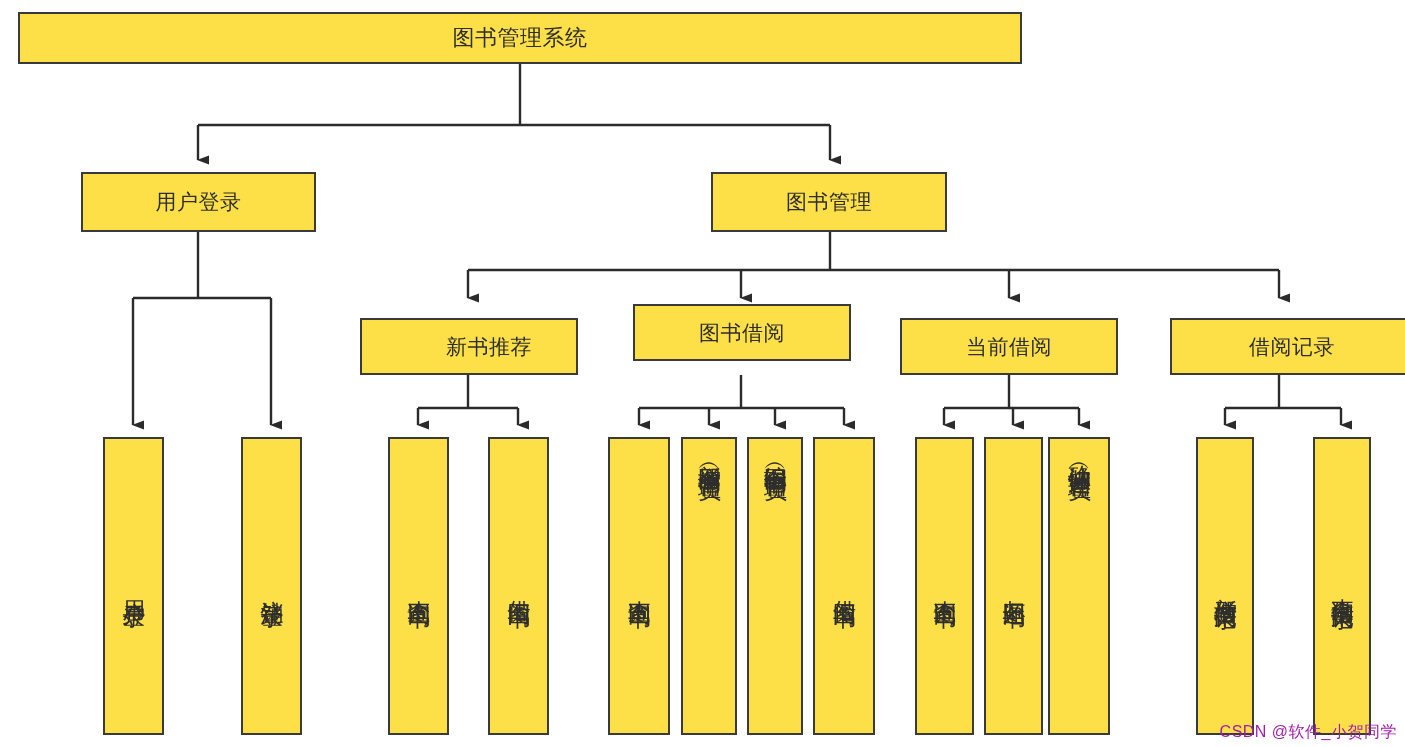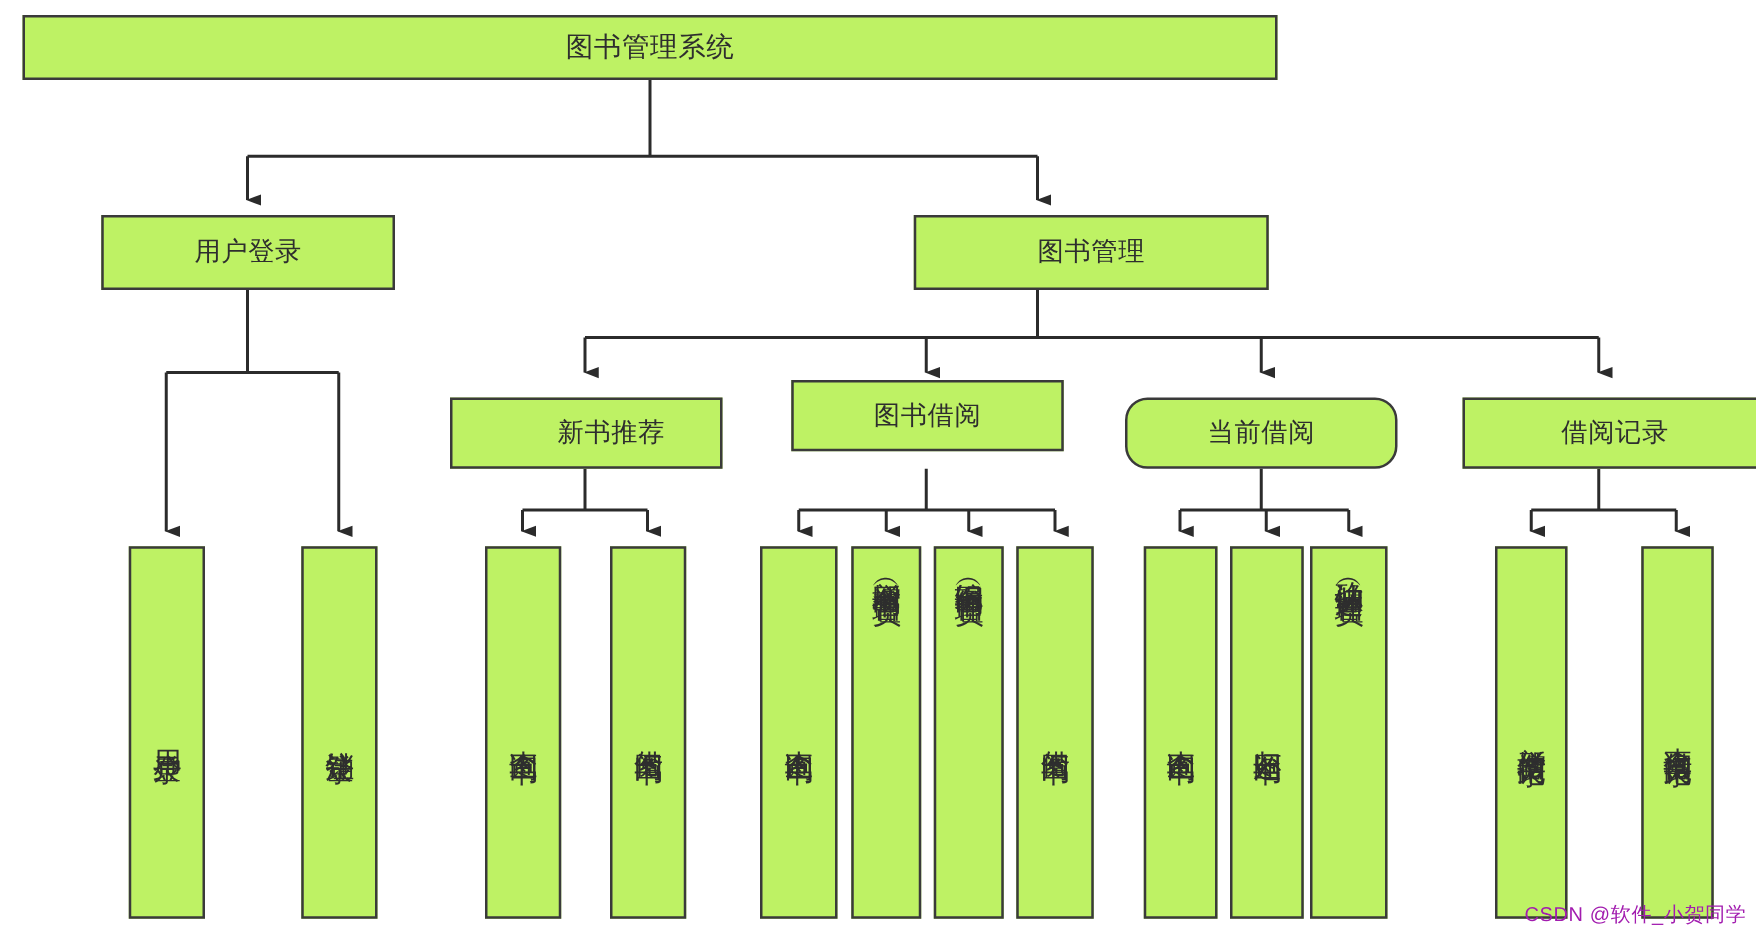--- a/index.html
+++ b/index.html
@@ -23,21 +23,21 @@
     position: absolute;
     left: 0;
     top: 0;
     width: 1405px;
     height: 747px;
   }
   .node-box {
     position: absolute;
     box-sizing: border-box;
     border: 2px solid #3a3a3a;
-    background: #bef264;
+    background: #fde047;
     display: flex;
     align-items: center;
     justify-content: center;
     overflow: hidden;
   }
   .node-label {
     color: #2e2e2e;
     white-space: nowrap;
     letter-spacing: 0.5px;
   }
@@ -132,31 +132,31 @@
     </g>
   </svg>
 
   <div class="node-box root horizontal" style="left:18px; top:12px; width:1004px; height:52px;">
     <span class="node-label">图书管理系统</span>
   </div>
 
   <div class="node-box horizontal" style="left:81px; top:172px; width:235px; height:60px;">
     <span class="node-label">用户登录</span>
   </div>
-  <div class="node-box horizontal" style="left:711px; top:172px; width:284px; height:60px;margin-left:20px;">
+  <div class="node-box horizontal" style="left:711px; top:172px; width:236px; height:60px;">
     <span class="node-label">图书管理</span>
   </div>
 
   <div class="node-box horizontal" style="left:360px; top:318px; width:218px; height:57px;padding-left:40px;">
     <span class="node-label">新书推荐</span>
   </div>
   <div class="node-box horizontal" style="left:633px; top:304px; width:218px; height:57px;">
     <span class="node-label">图书借阅</span>
   </div>
-  <div class="node-box horizontal" style="left:900px; top:318px; width:218px; height:57px;border-radius:18px;">
+  <div class="node-box horizontal" style="left:900px; top:318px; width:218px; height:57px;">
     <span class="node-label">当前借阅</span>
   </div>
   <div class="node-box horizontal" style="left:1170px; top:318px; width:244px; height:57px;text-align:center;">
     <span class="node-label">借阅记录</span>
   </div>
 
   <div class="node-box vertical centered" style="left:103px; top:437px; width:61px; height:298px;">
     <span class="node-label">用户登录</span>
   </div>
   <div class="node-box vertical centered" style="left:241px; top:437px; width:61px; height:298px;">

